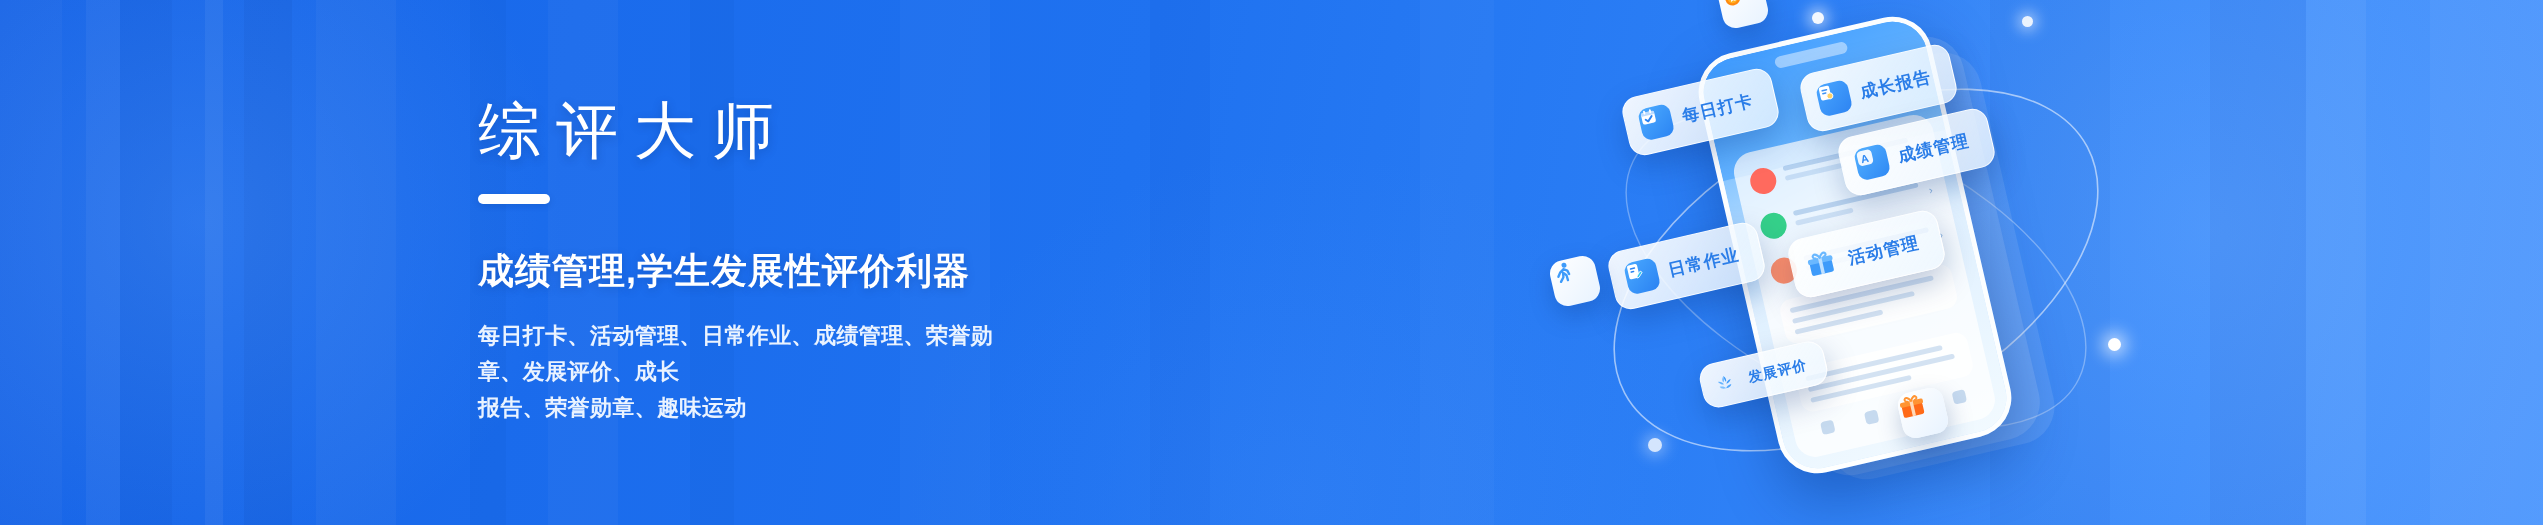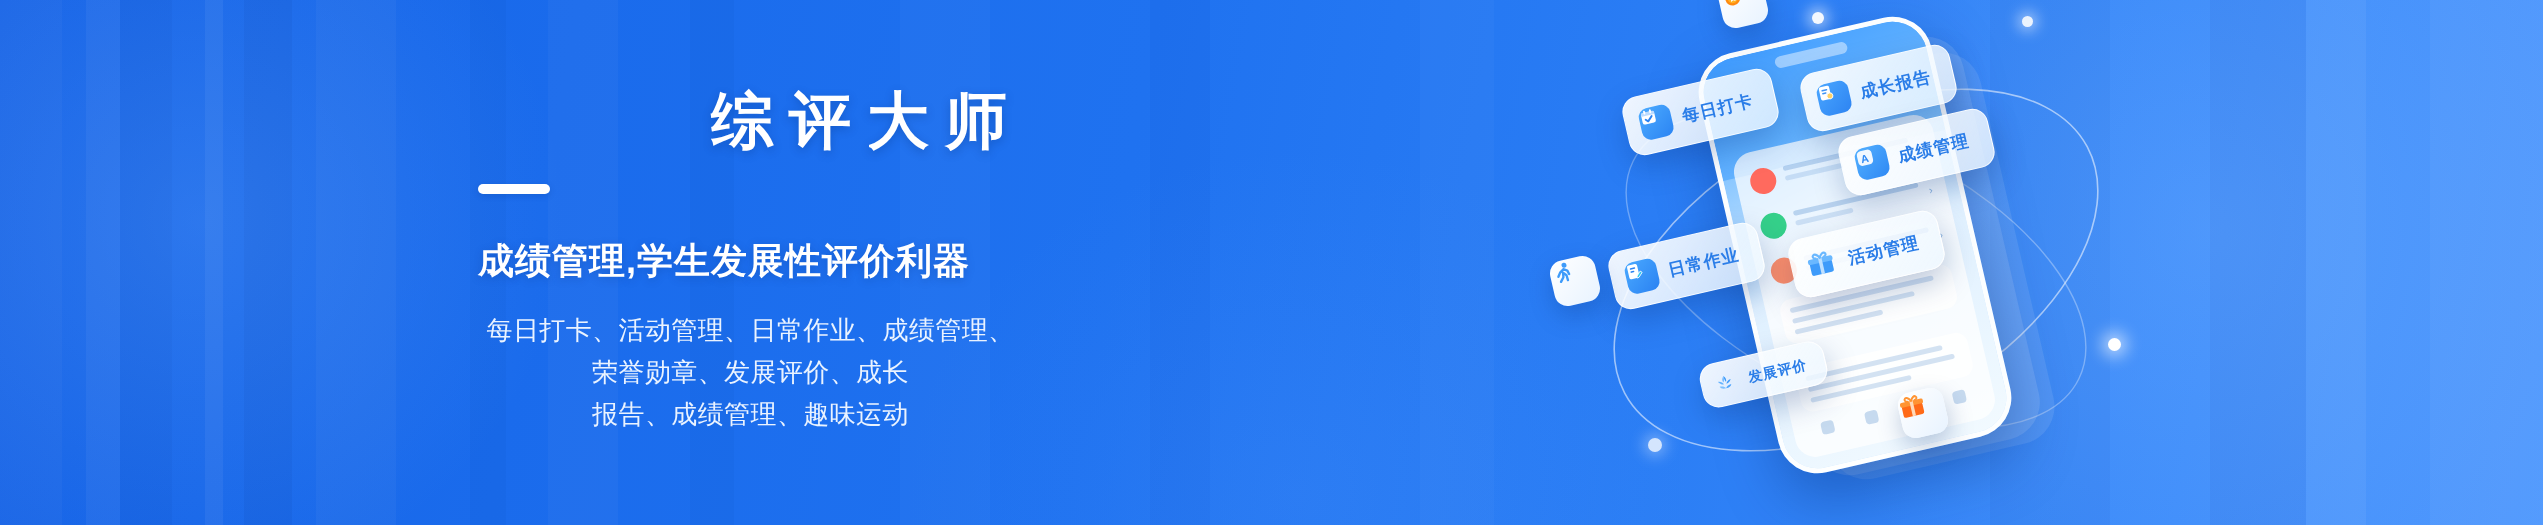--- a/index.html
+++ b/index.html
@@ -20,30 +20,29 @@
     background:radial-gradient(circle,rgba(120,180,255,.22) 0%,rgba(120,180,255,0) 68%);}
   .glow-b{right:-120px;top:-220px;width:900px;height:900px;
     background:radial-gradient(circle,rgba(150,200,255,.20) 0%,rgba(150,200,255,0) 70%);}
   .glow-c{left:900px;bottom:-320px;width:800px;height:700px;
     background:radial-gradient(ellipse,rgba(80,150,250,.18) 0%,rgba(80,150,250,0) 70%);}
 
   
   .copy{position:absolute;left:478px;top:0;height:525px;
         display:flex;flex-direction:column;justify-content:center;z-index:6;}
   .title{
-    font-size:62px;font-weight:700;color:#fff;letter-spacing:16px;line-height:1;
+    font-size:62px;font-weight:400;color:#fff;letter-spacing:16px;line-height:1;
     text-shadow:0 3px 10px rgba(6,48,120,.30);
     margin-bottom:32px;
-    text-align:right;
   }
   .divider{width:72px;height:10px;border-radius:5px;background:#fff;margin-bottom:46px;
     box-shadow:0 2px 6px rgba(6,48,120,.18);}
   .tagline{font-size:36px;font-weight:700;color:#fff;letter-spacing:1px;line-height:1.18;
     margin-bottom:26px;text-shadow:0 2px 8px rgba(6,48,120,.26);}
-  .desc{font-size:26px;color:#eaf3ff;line-height:1.62;letter-spacing:.4px;font-weight:400;max-width:545px;text-align:center;}
+  .desc{font-size:22px;color:#eaf3ff;line-height:1.62;letter-spacing:.4px;font-weight:700;max-width:545px;}
   .desc .l{display:block;}
 
   
   .art{position:absolute;left:1540px;top:-30px;width:640px;height:600px;z-index:5;}
   .art svg{position:absolute;left:0;top:0;overflow:visible;}
 
   .scene{position:absolute;left:0;top:0;width:640px;height:600px;}
 
   
   .phone{
@@ -143,21 +142,21 @@
   <div class="glow glow-a"></div>
   <div class="glow glow-b"></div>
   <div class="glow glow-c"></div>
 
   <div class="copy">
     <div class="title">综评大师</div>
     <div class="divider"></div>
     <div class="tagline">成绩管理,学生发展性评价利器</div>
     <div class="desc">
       <span class="l">每日打卡、活动管理、日常作业、成绩管理、荣誉勋章、发展评价、成长</span>
-      <span class="l">报告、成绩管理、趣味运动</span>
+      <span class="l">报告、荣誉勋章、趣味运动</span>
     </div>
   </div>
 
   <div class="art">
 
     <svg width="640" height="600" viewBox="0 0 640 600">
       <ellipse cx="316" cy="300" rx="262" ry="150" fill="none" stroke="rgba(255,255,255,.55)" stroke-width="1.6" transform="rotate(-28 316 300)"></ellipse>
       <ellipse cx="316" cy="300" rx="248" ry="128" fill="none" stroke="rgba(255,255,255,.32)" stroke-width="1.4" transform="rotate(26 316 300)"></ellipse>
     </svg>
 

